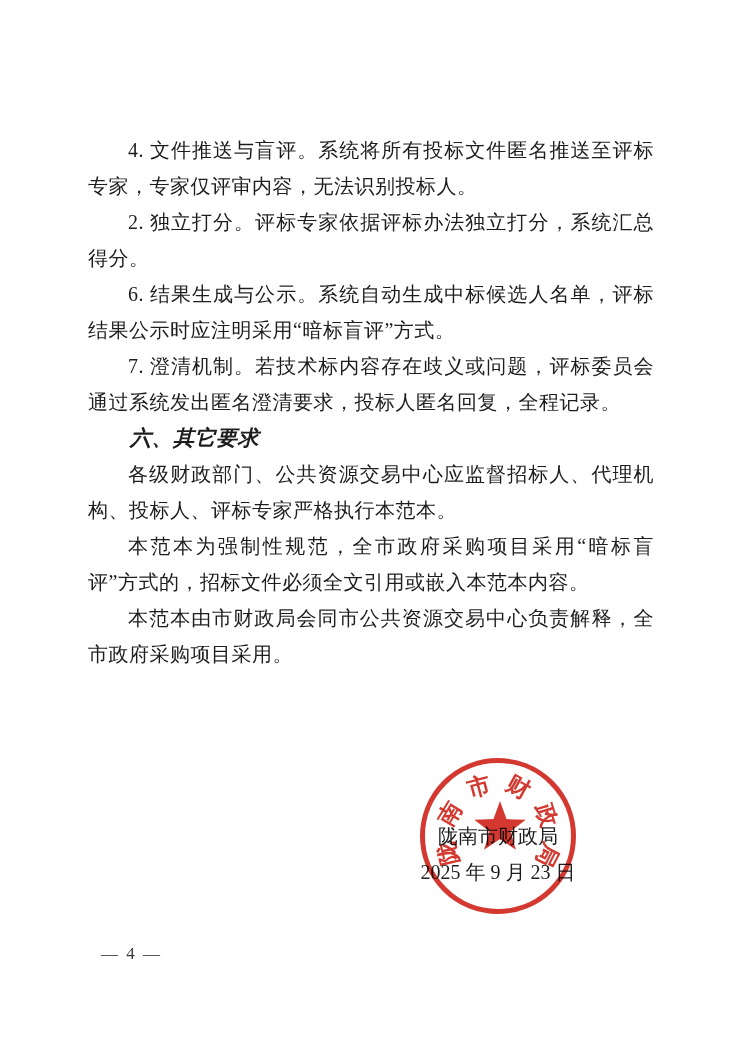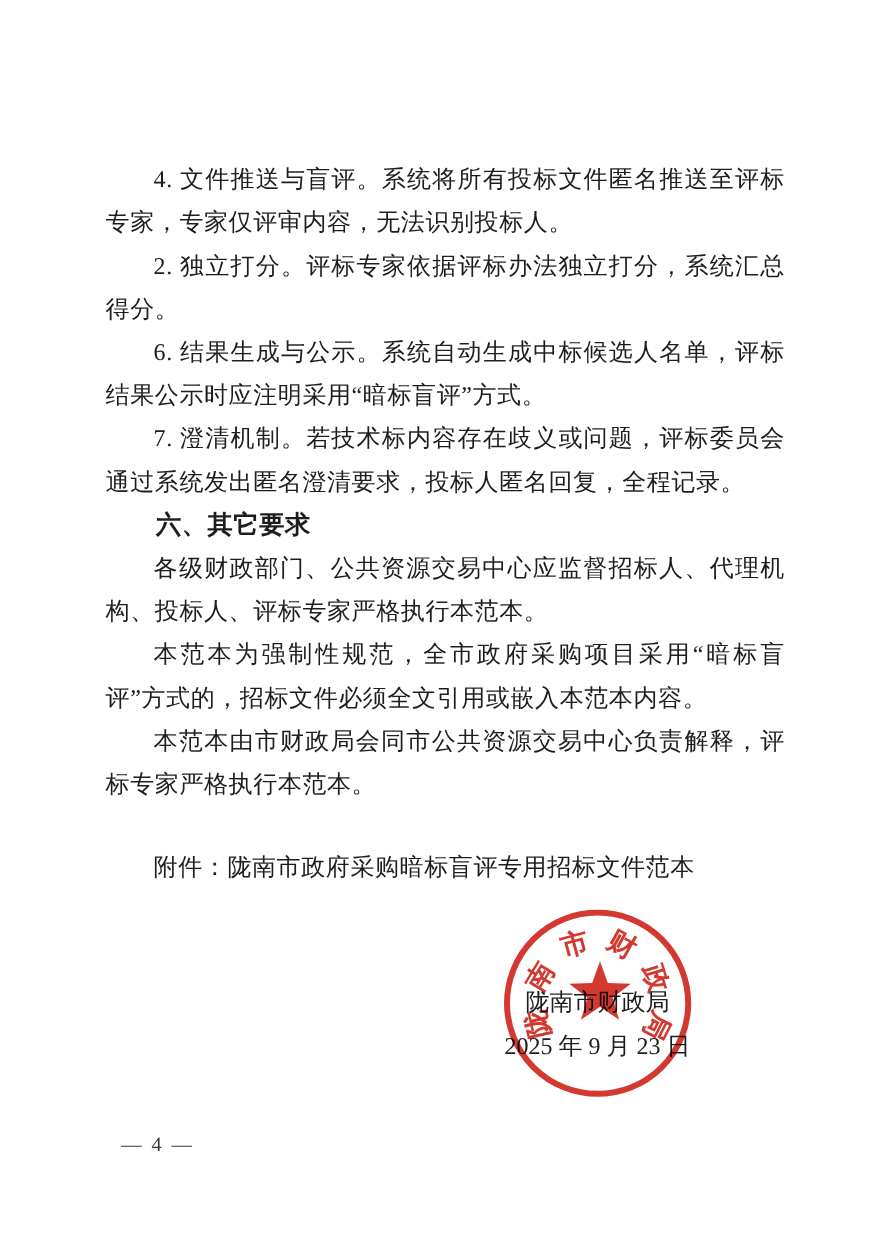--- a/index.html
+++ b/index.html
@@ -29,20 +29,21 @@
   .body-para {
     margin: 0;
     text-indent: 2em;
   }
   .heading-para {
     margin: 0;
     text-indent: 2em;
     font-weight: bold;
     font-family: "Liberation Sans", "DejaVu Sans", sans-serif;
     font-size: 21px;
+    font-style: italic;
   }
   .attachment-para {
     margin: 33px 0 0 0;
     text-indent: 2em;
   }
   .signature {
     position: absolute;
     left: 398px;
     top: 818px;
     width: 200px;
@@ -95,22 +96,21 @@
 <div class="page">
 
   <div class="content">
     <p class="body-para">4. 文件推送与盲评。系统将所有投标文件匿名推送至评标专家，专家仅评审内容，无法识别投标人。</p>
     <p class="body-para">2. 独立打分。评标专家依据评标办法独立打分，系统汇总得分。</p>
     <p class="body-para">6. 结果生成与公示。系统自动生成中标候选人名单，评标结果公示时应注明采用“暗标盲评”方式。</p>
     <p class="body-para">7. 澄清机制。若技术标内容存在歧义或问题，评标委员会通过系统发出匿名澄清要求，投标人匿名回复，全程记录。</p>
     <p class="heading-para">六、其它要求</p>
     <p class="body-para">各级财政部门、公共资源交易中心应监督招标人、代理机构、投标人、评标专家严格执行本范本。</p>
     <p class="body-para">本范本为强制性规范，全市政府采购项目采用“暗标盲评”方式的，招标文件必须全文引用或嵌入本范本内容。</p>
-    <p class="body-para">本范本由市财政局会同市公共资源交易中心负责解释，评标专家严格执行本范本。</p>
-    <p class="attachment-para">附件：陇南市政府采购暗标盲评专用招标文件范本</p>
+    <p class="body-para">本范本由市财政局会同市公共资源交易中心负责解释，全市政府采购项目采用。</p>
   </div>
 
   <div class="signature">
     <div>陇南市财政局</div>
     <div>2025 年 9 月 23 日</div>
   </div>
 
   <svg class="seal" viewBox="0 0 160 160" aria-hidden="true">
     <circle class="ring" cx="80" cy="78" r="75.5"></circle>
     <polygon class="star" points="82,43 88.5,61.1 107.7,61.7 92.5,73.4 97.9,91.8 82,81 66.1,91.8 71.5,73.4 56.3,61.7 75.5,61.1"></polygon>

